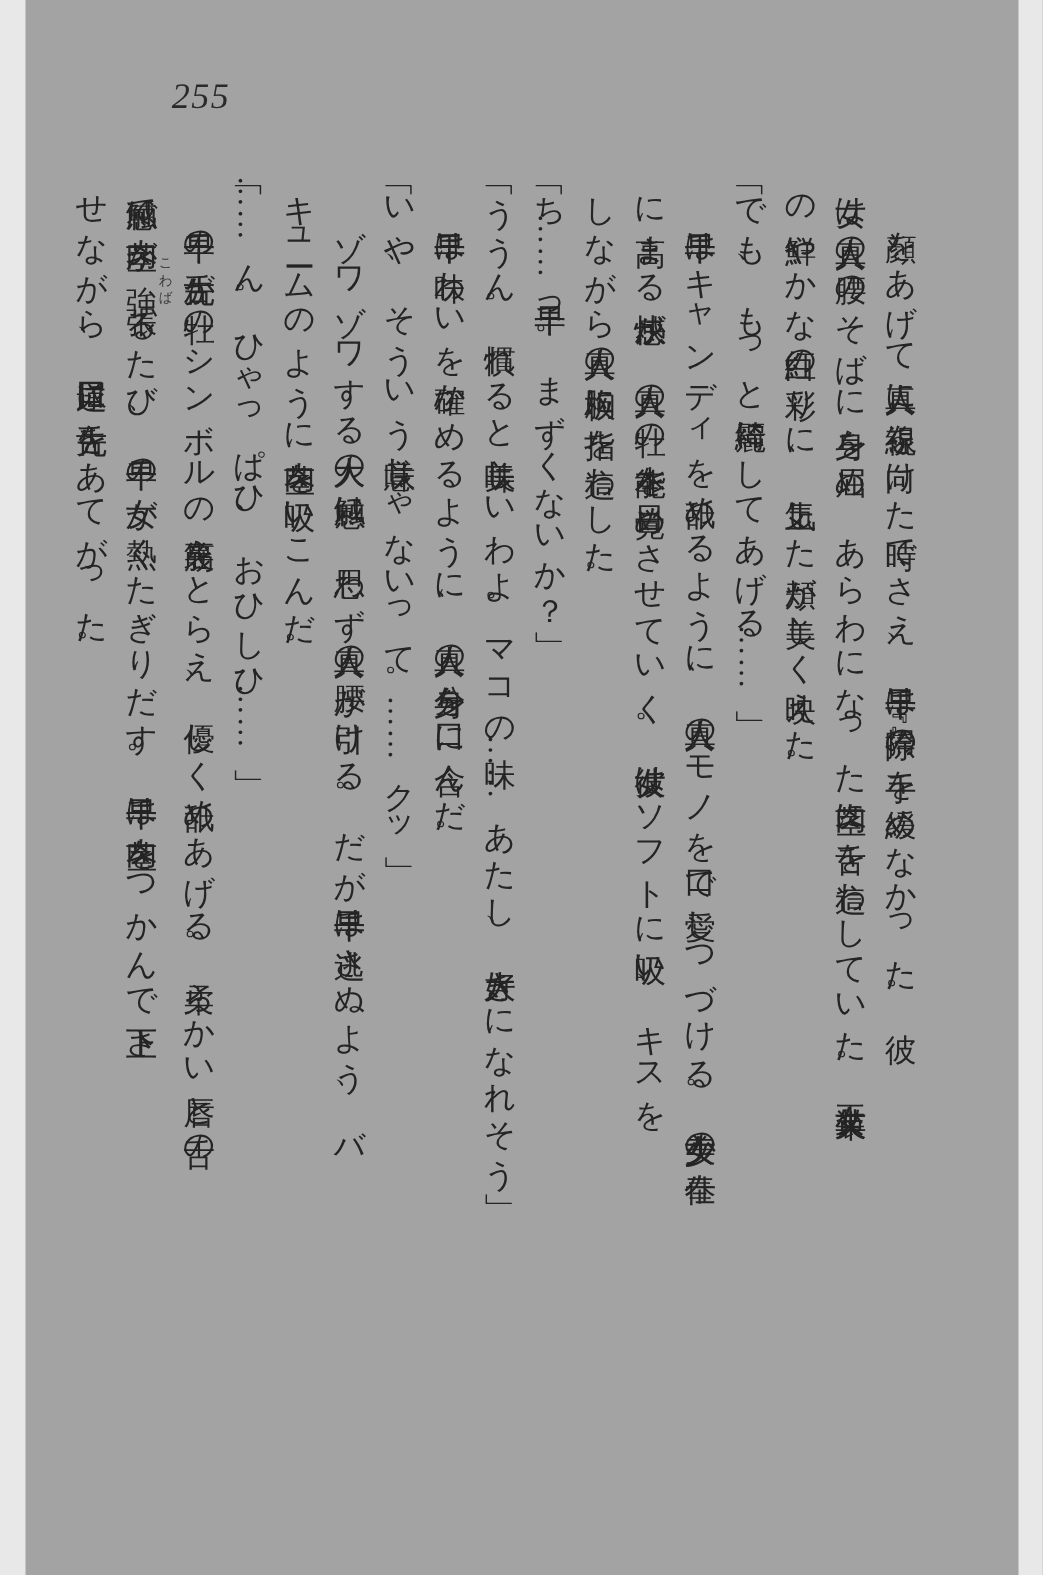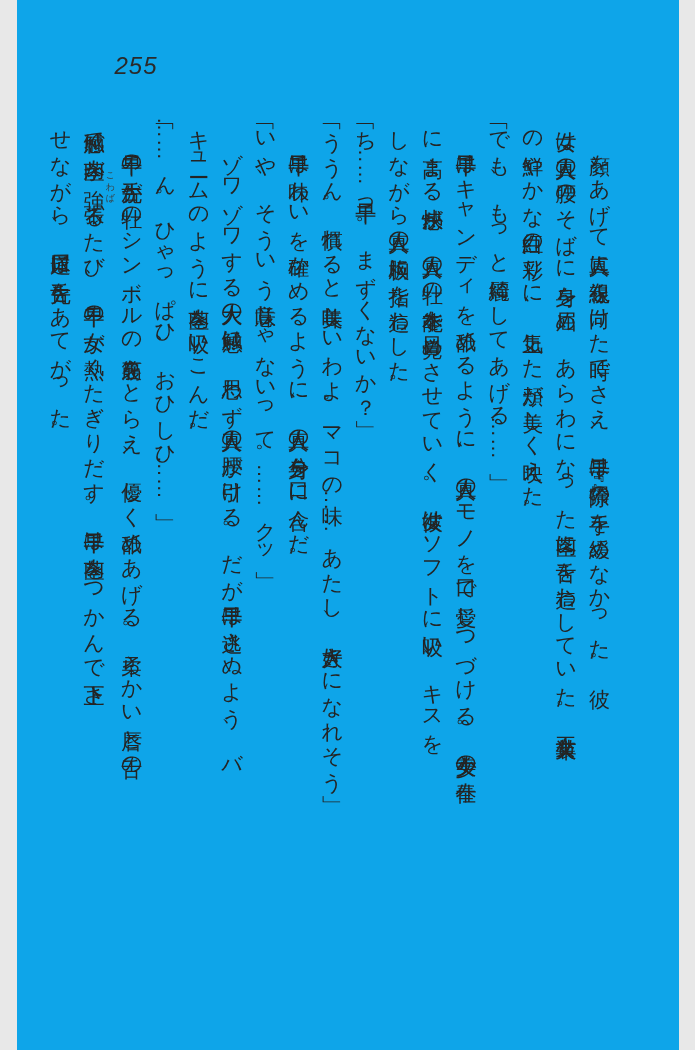--- a/index.html
+++ b/index.html
@@ -5,22 +5,22 @@
   html, body {
     margin: 0;
     padding: 0;
     background: #e8e8e8;
   }
   .page {
     position: relative;
     width: 662px;
     height: 1050px;
     margin: 0 auto;
-    background: #0ea5e9;
-    font-family: Liberation Sans, sans-serif;
+    background: #a3a3a3;
+    font-family: Liberation Serif, serif;
     color: #242424;
     overflow: hidden;
   }
   .page-number {
     position: absolute;
     top: 52px;
     left: 98px;
     font-size: 24px;
     font-style: italic;
     letter-spacing: 1px;

